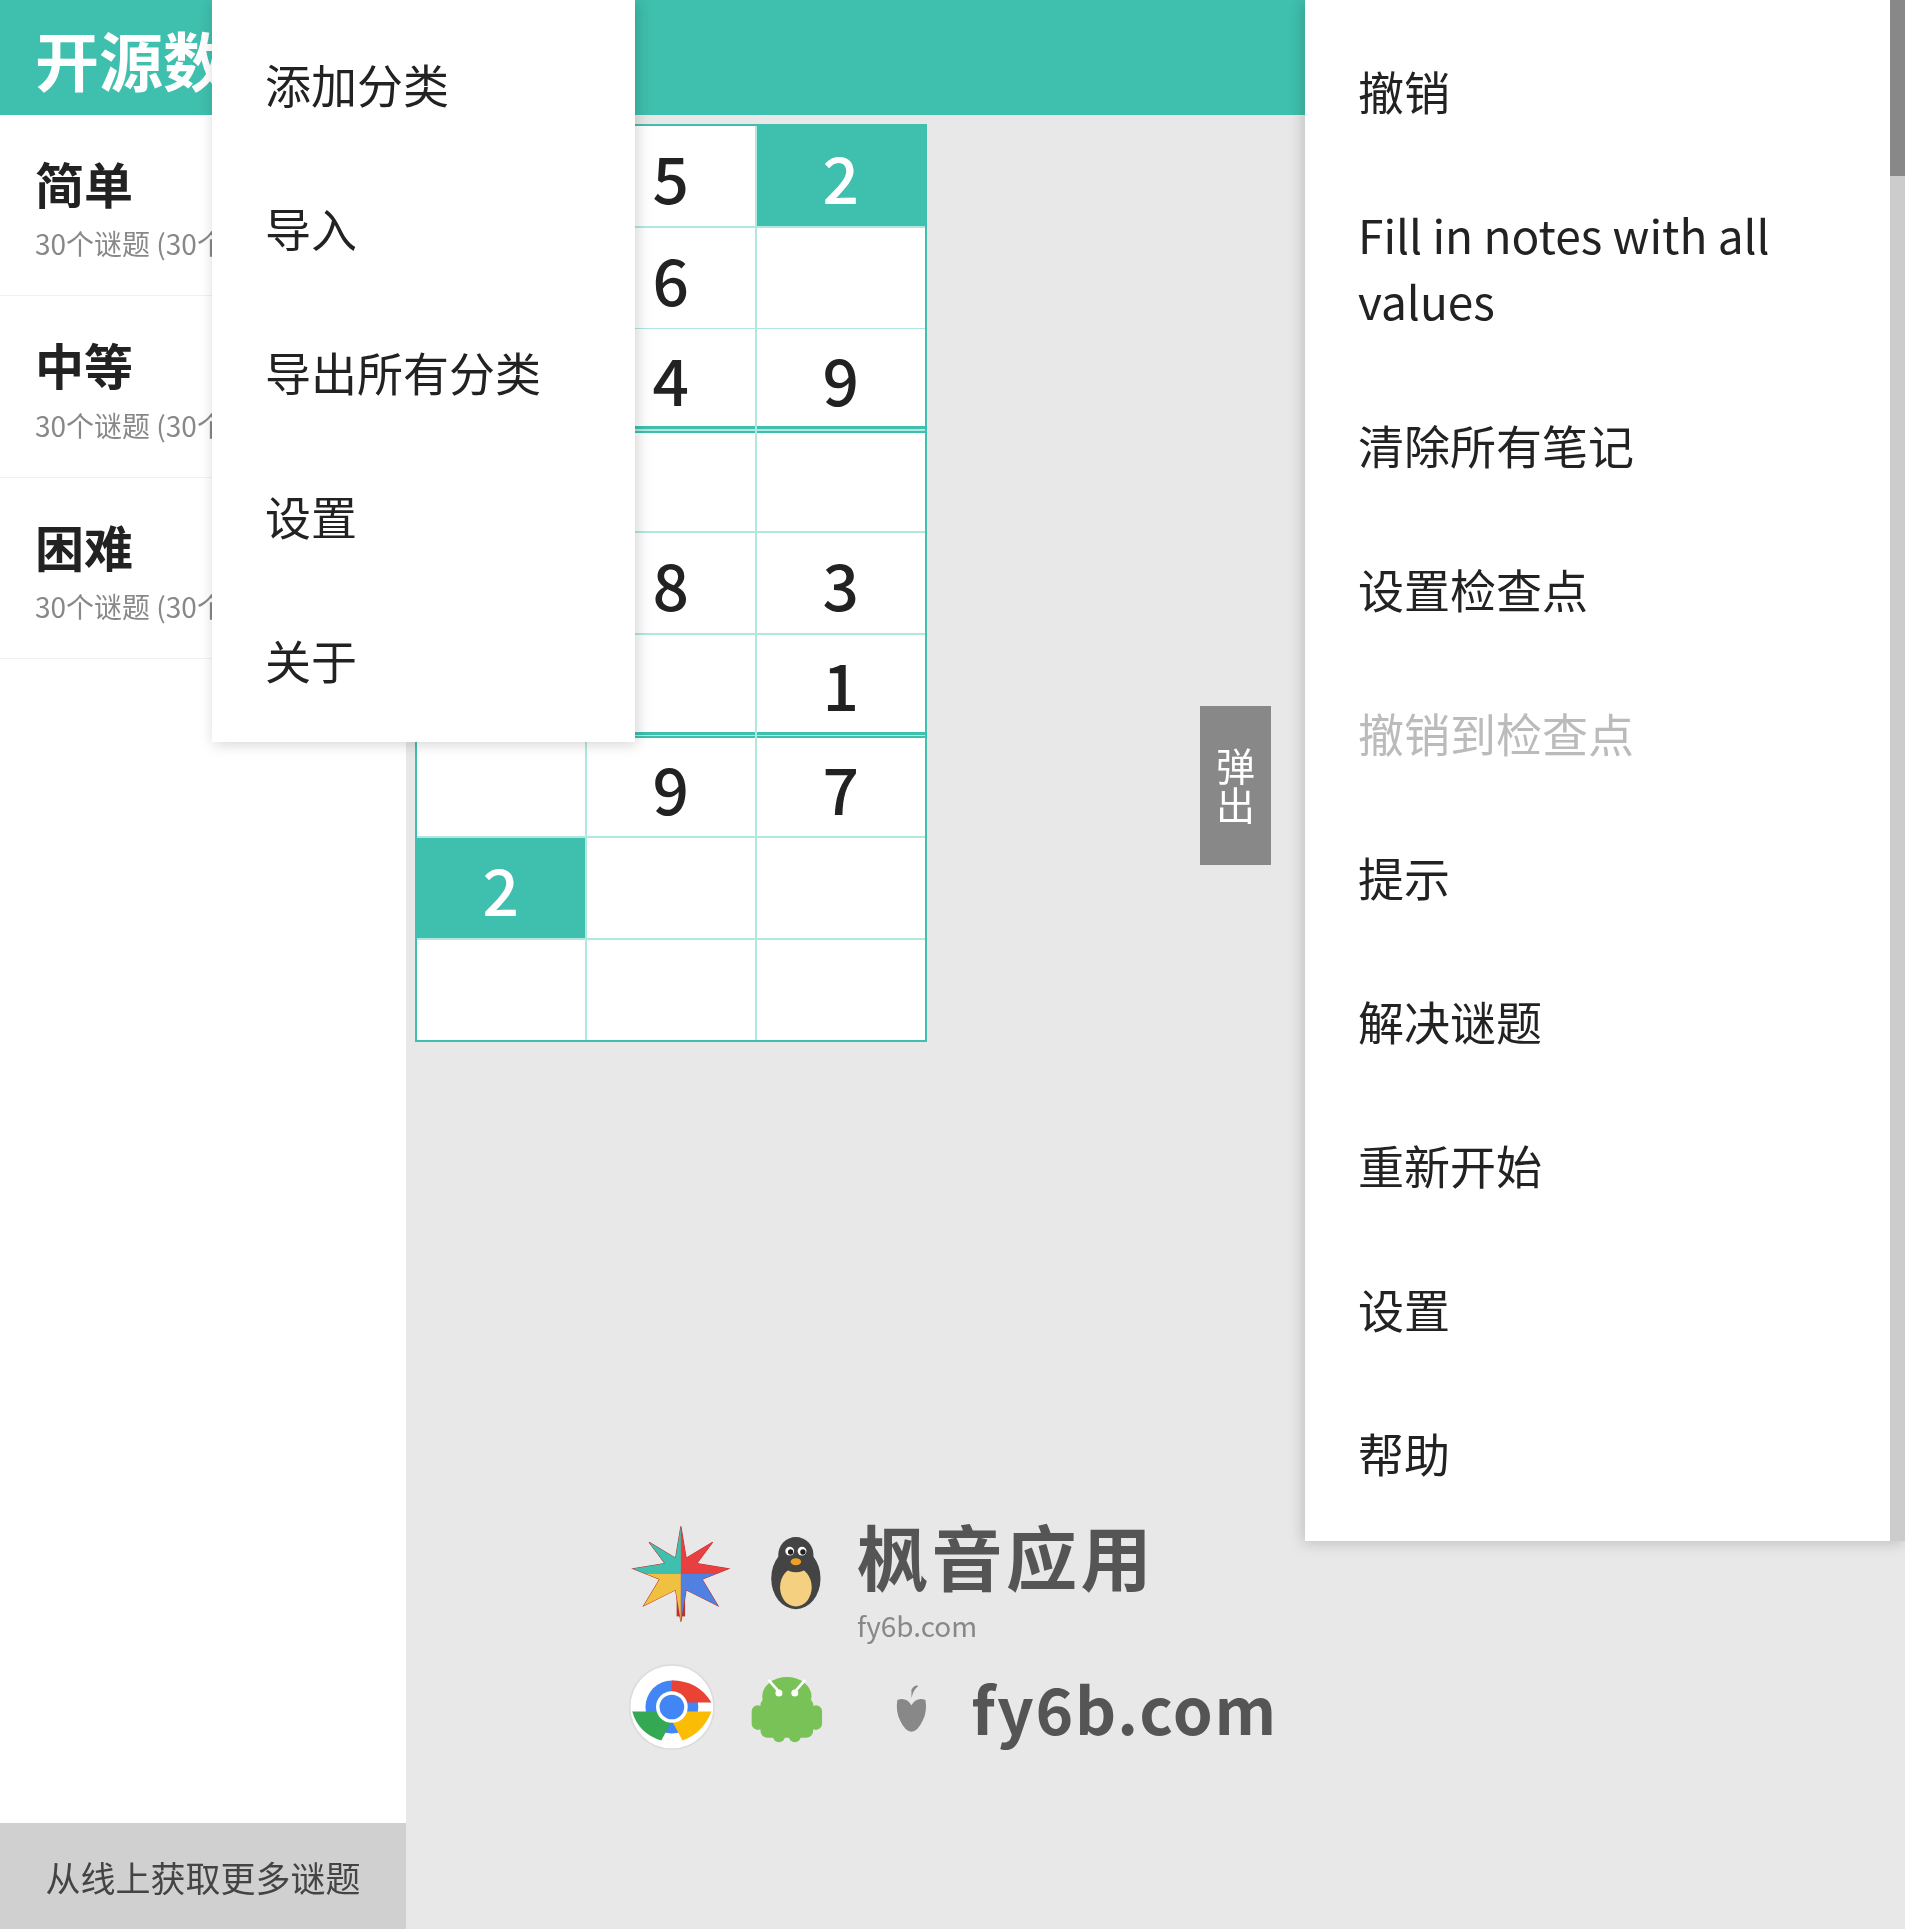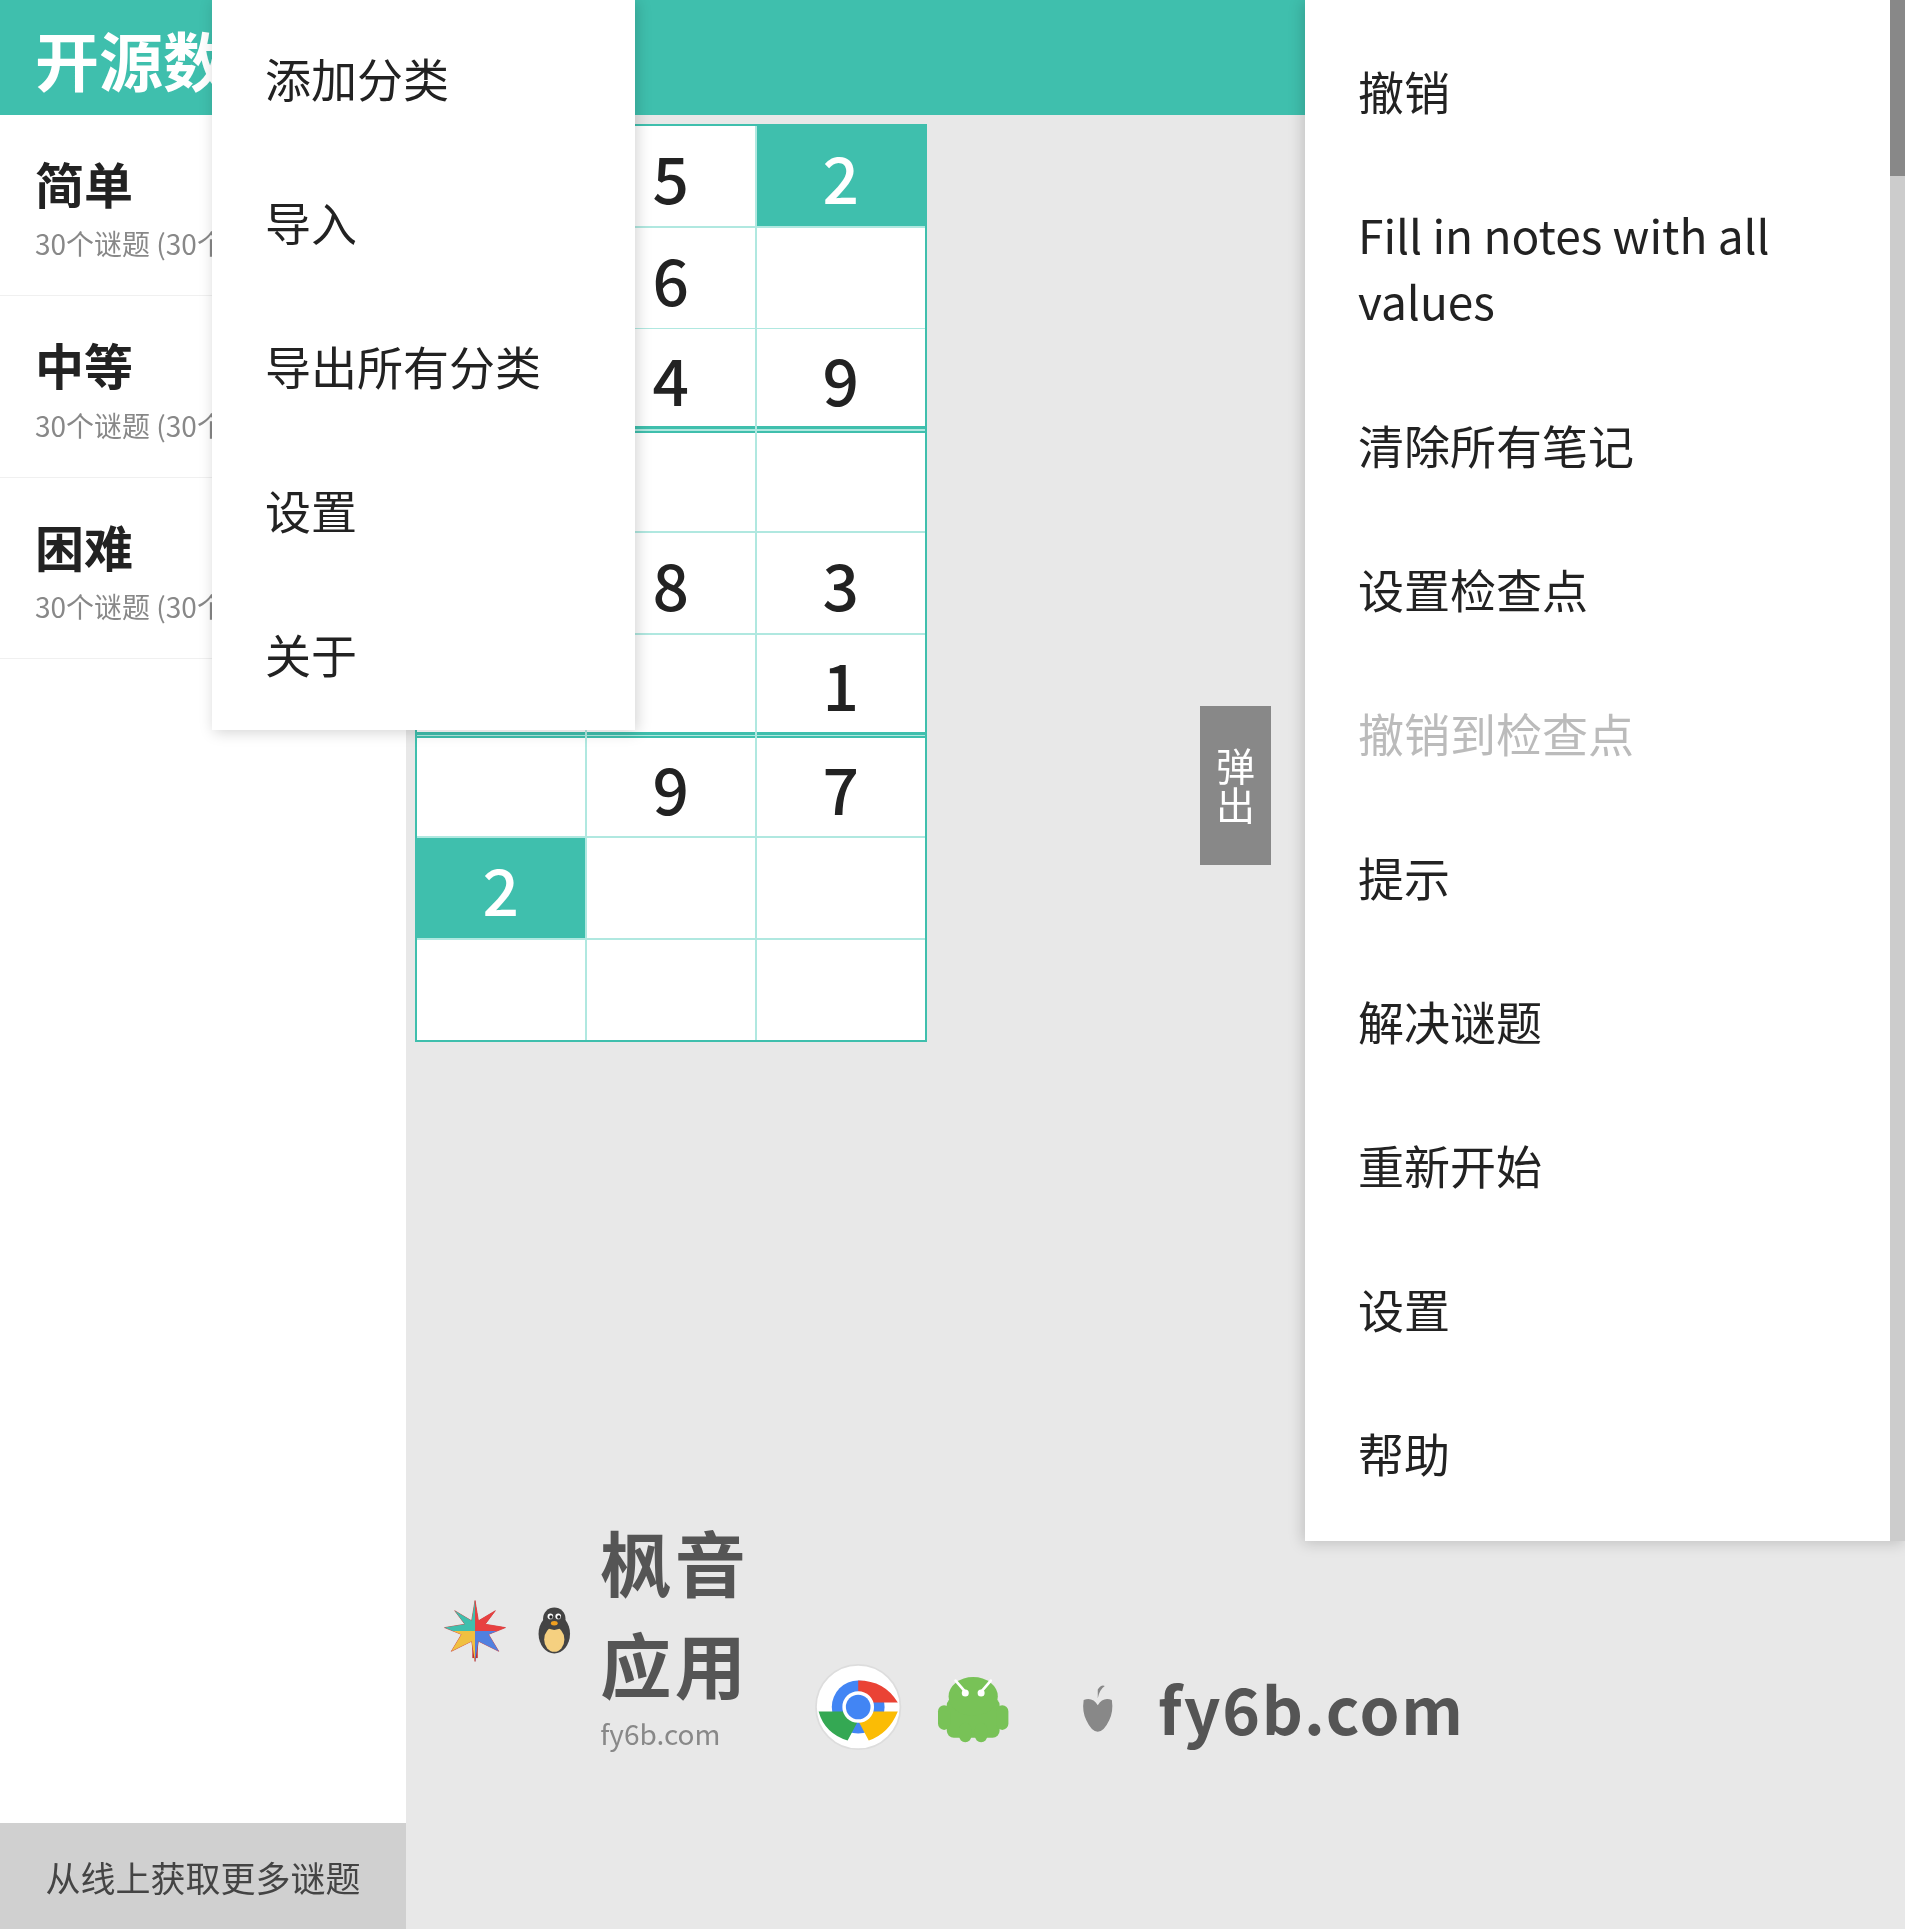--- a/index.html
+++ b/index.html
@@ -81,21 +81,21 @@
 
     
     .left-menu {
       position: absolute;
       top: 0;
       left: 212px;
       width: 423px;
       background: white;
       box-shadow: 1.8px 1.8px 14px rgba(0,0,0,0.18);
       z-index: 100;
-      padding: 5px 0;
+      padding: 11px 0;
     }
     .left-menu-item {
       padding: 39px 53px;
       font-size: 46px;
       color: #222;
       cursor: pointer;
     }
 
     
     .sudoku-area {
@@ -195,23 +195,23 @@
       writing-mode: vertical-rl;
     }
 
     
     .watermark-area {
       position: absolute;
       bottom: 176px;
       left: 50%;
       transform: translateX(-50%);
       display: flex;
-      flex-direction: row;
-      align-items: flex-end;
-      gap: 24px;
+      flex-direction: column;
+      align-items: flex-start;
+      gap: 7px;
       z-index: 5;
     }
 
     .watermark-logo-row {
       display: flex;
       align-items: center;
       gap: 17.6px;
     }
 
     

